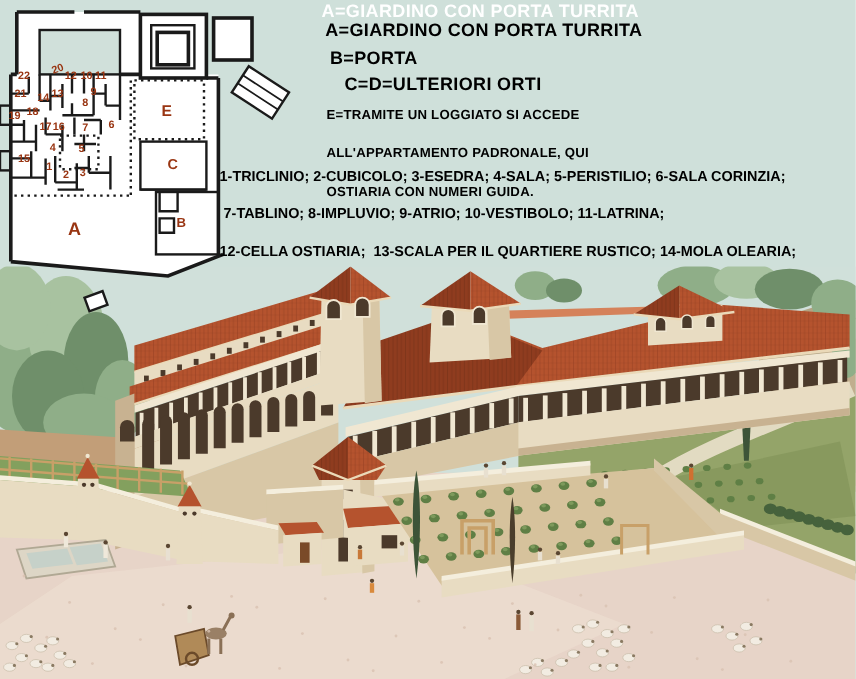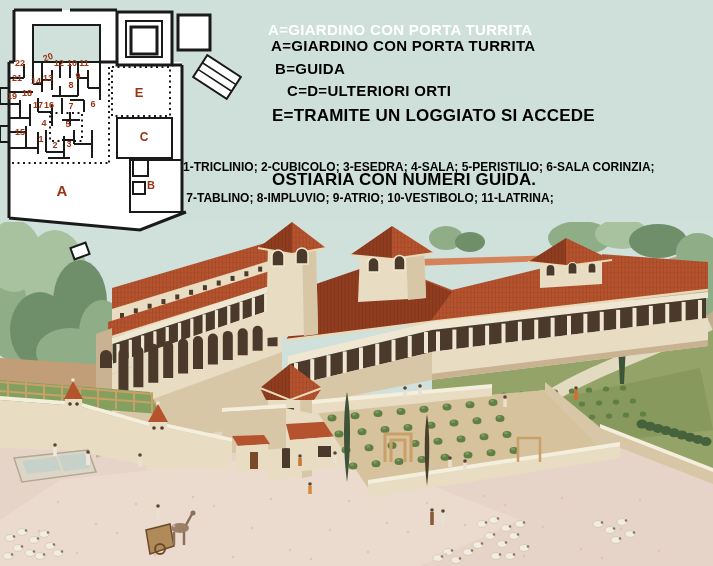--- a/index.html
+++ b/index.html
@@ -1,22 +1,22 @@
 <!DOCTYPE html>
 <html style="--sky: #d0e0da; --foliage: #8fae88; --foliage2: #6f8f6a; --foliage3: #a8c2a0; --hill: #b2a383; --hill2: #c0ae8e; --roof: #b5532e; --roofdark: #8f3c1f; --rooflight: #d5825a; --rooftrim: #ead9b8; --wall: #e8dcc2; --wall2: #d8c7a6; --wall3: #c8b291; --wallhi: #f4eedd; --opening: #4b3a2b; --column: #f0e7d2; --lawn: #94a469; --lawndark: #7d8f55; --path: #e2dbc2; --ground: #e7d4c8; --ground2: #efdfd2; --dirt: #c29e78; --soil: #d6c29c; --bush: #5f7f45; --bushdark: #46623c; --water: #c6d1c9; --basinrim: #ddd6c6; --sheep: #f2ece2; --cypress: #3d5438; --wood: #b08a58; --pergola: #c8a068; --skin: #5a4632;"><head>
 <meta charset="utf-8">
 <style>
   html,body{margin:0;padding:0;}
   #stage{position:relative;width:713px;height:566px;overflow:hidden;
          font-family:"Liberation Sans",sans-serif;background:#cfe0da;}
   #stage svg{position:absolute;left:0;top:0;}
-  .txt{position:absolute;font-weight:bold;color:#000;white-space:pre;margin-top:20px;}
+  .txt{position:absolute;font-weight:bold;color:#000;white-space:pre;}
   .ghost{color:#fff;}
   .legend-line{font-size:15px;letter-spacing:.3px;}
-  .legend-block{font-size:17px;line-height:16px;letter-spacing:.2px;}
+  .legend-block{font-size:11px;line-height:16px;letter-spacing:.2px;}
   .list-block{font-size:12px;line-height:15.6px;letter-spacing:0px;}
   #plan text{font-family:"Liberation Sans",sans-serif;font-weight:bold;}
 </style>
 </head>
 <body>
 
 <div id="stage" style="background: rgb(207, 224, 218);">
 
   <svg id="painting" width="713" height="566" viewBox="0 0 713 566">
     <defs>
@@ -607,24 +607,24 @@
         <text x="69" y="147" font-size="9" fill="#993512" text-anchor="middle">3</text>
         <text x="139" y="97" font-size="13" fill="#993512" text-anchor="middle">E</text>
         <text x="144" y="141" font-size="12" fill="#993512" text-anchor="middle">C</text>
         <text x="151" y="189" font-size="11" fill="#993512" text-anchor="middle">B</text>
         <text x="62" y="196" font-size="15" fill="#993512" text-anchor="middle">A</text>
       </g>
   </svg>
 
   <div class="txt ghost legend-line" style="left:268px;top:1px;">A=GIARDINO CON PORTA TURRITA</div>
   <div class="txt legend-line" style="left:271px;top:17px;">A=GIARDINO CON PORTA TURRITA</div>
-  <div class="txt legend-line" style="left:275px;top:40px;">B=GUIDA</div>
+  <div class="txt legend-line" style="left:275px;top:40px;">B=PORTA</div>
   <div class="txt legend-line" style="left:287px;top:62px;">C=D=ULTERIORI ORTI</div>
   <div class="txt legend-block" style="left:272px;top:88px;"><span>E=TRAMITE UN LOGGIATO SI ACCEDE</span><br>
-<br>
+<span>ALL'APPARTAMENTO PADRONALE, QUI</span><br>
 <span>OSTIARIA CON NUMERI GUIDA.</span></div>
 
   <div class="txt list-block" style="left:183px;top:140px;"><span>1-TRICLINIO; 2-CUBICOLO; 3-ESEDRA; 4-SALA; 5-PERISTILIO; 6-SALA CORINZIA;</span><br>
 <span> 7-TABLINO; 8-IMPLUVIO; 9-ATRIO; 10-VESTIBOLO; 11-LATRINA;</span><br>
-<br>
+<span>12-CELLA OSTIARIA;  13-SCALA PER IL QUARTIERE RUSTICO; 14-MOLA OLEARIA;</span><br>
 <br>
 </div>
 </div>
 
 </body></html>

